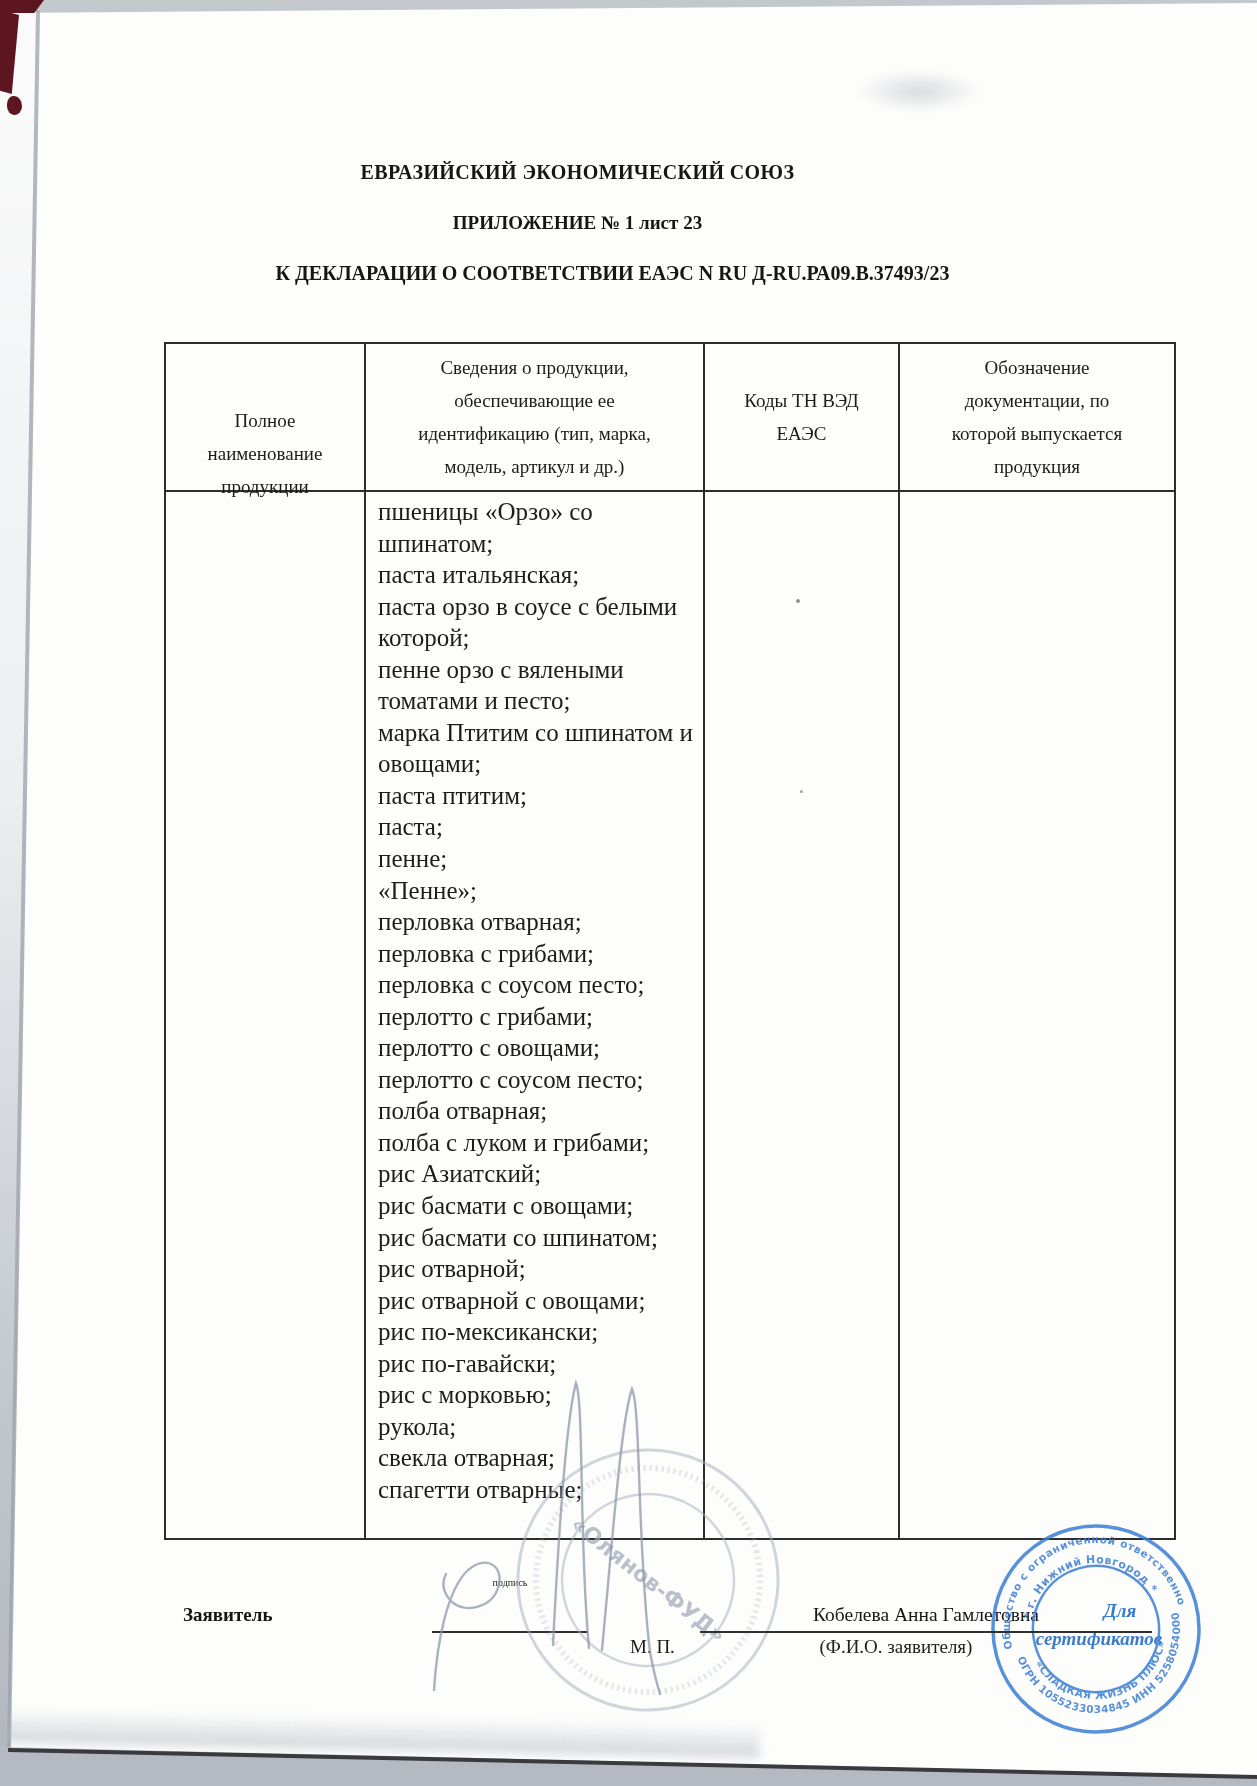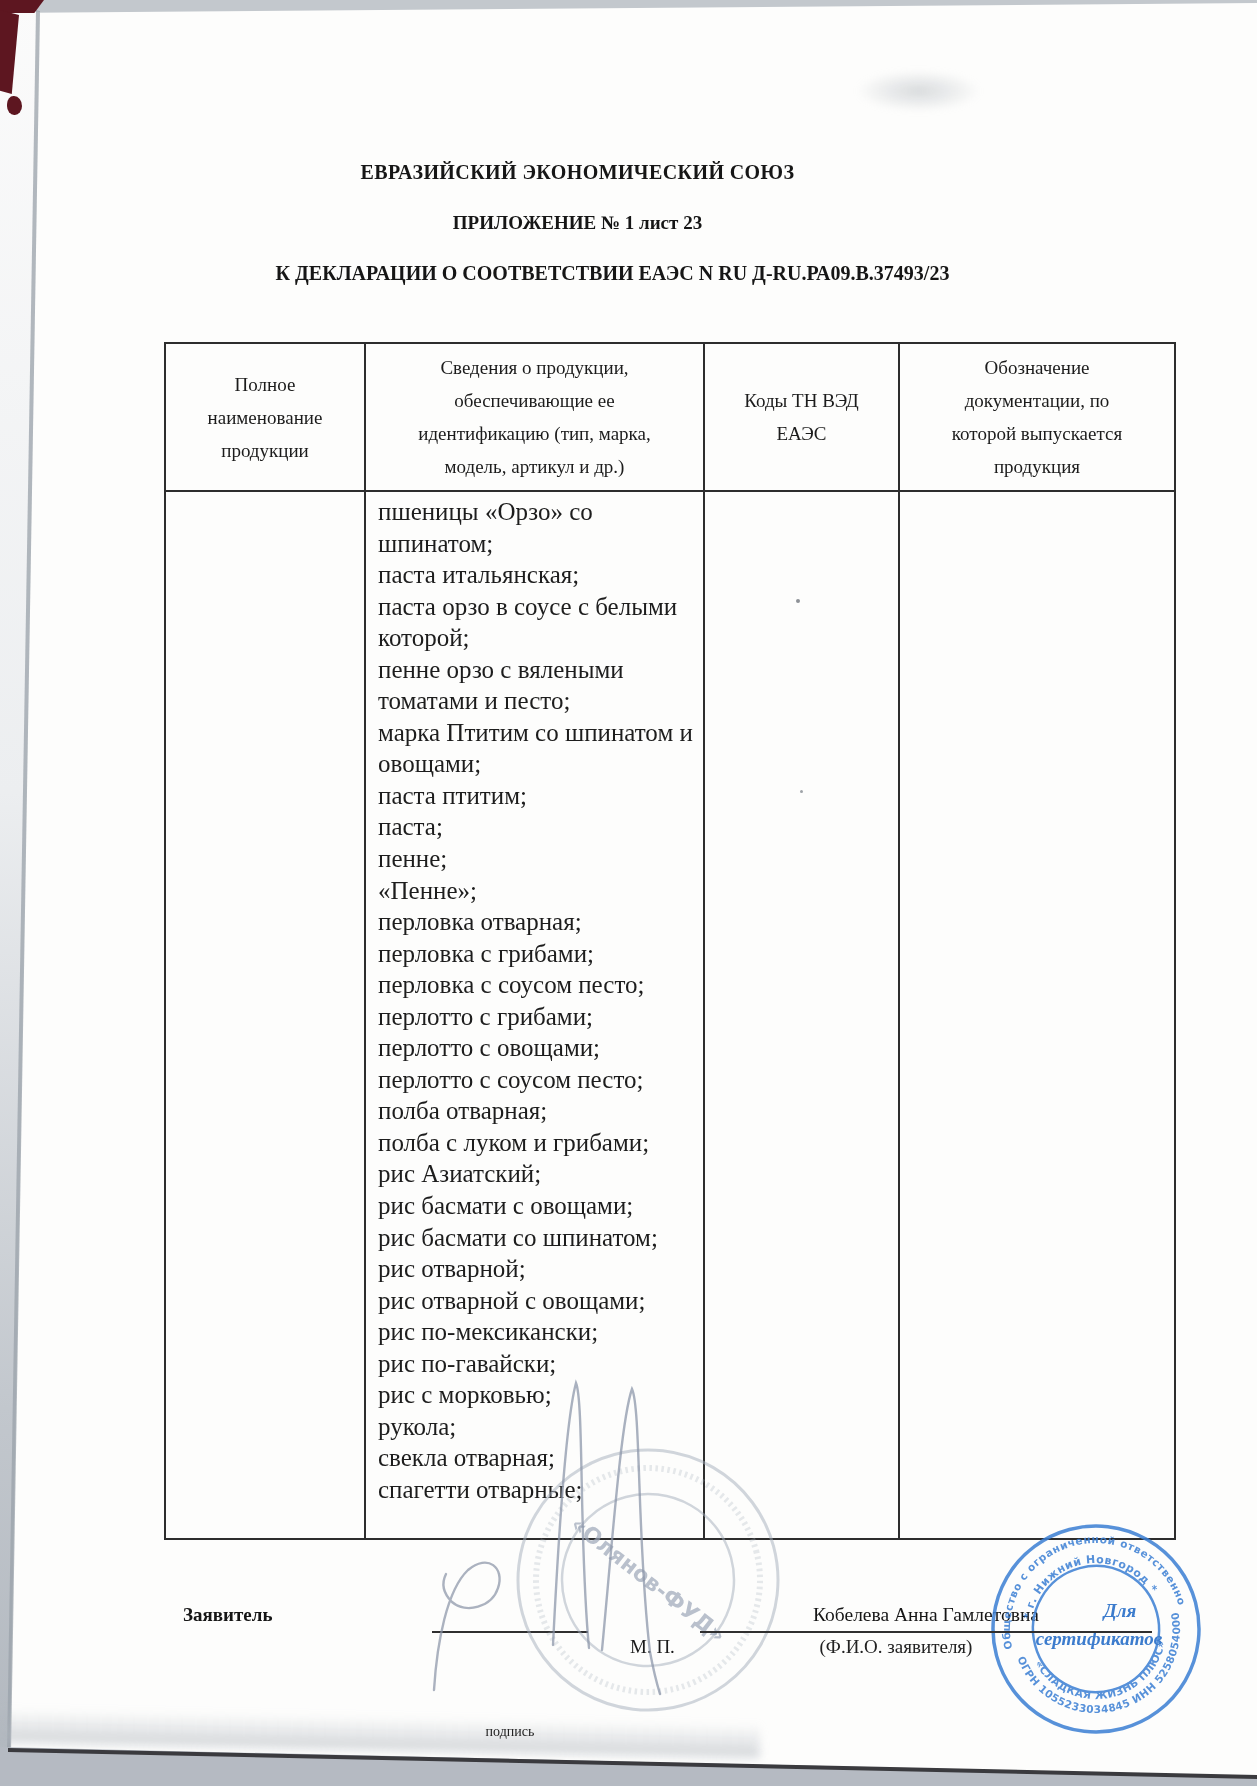--- a/index.html
+++ b/index.html
@@ -38,27 +38,27 @@
   .h1{top:161px;font-size:20px;letter-spacing:.4px;}
   .h2{top:212px;font-size:19px;}
   .h3{top:262px;font-size:20px;margin-left:35px;}
   
   .decl-table{left:164px;top:342px;width:1012px;height:1198px;border:2px solid #2d2d2d;box-sizing:border-box;}
   .vline{position:absolute;top:0;bottom:0;width:2px;background:#2d2d2d;}
   .v1{left:198px;} .v2{left:537px;} .v3{left:732px;}
   .hline{position:absolute;left:0;right:0;top:146px;height:2px;background:#2d2d2d;}
   .hcell{position:absolute;top:0;height:146px;display:flex;align-items:center;justify-content:center;
     text-align:center;font-size:19px;line-height:33px;white-space:pre-line;color:#1c1c1c;}
-  .hc1{left:0;width:198px;} .hc2{left:200px;width:337px;} .hc3{left:539px;width:193px;} .hc4{left:734px;width:274px;}
+  .hc1{left:0;width:198px;margin-top:36px;} .hc2{left:200px;width:337px;} .hc3{left:539px;width:193px;} .hc4{left:734px;width:274px;}
   .product-list{position:absolute;left:212px;top:152px;width:320px;
     font-size:25px;line-height:31.55px;color:#1d1d1d;}
   
   .applicant{left:183px;top:1604px;font-size:19px;font-weight:bold;color:#151515;}
   .sig-line{left:432px;top:1631px;width:156px;height:2px;background:#2f2f2f;}
-  .sig-caption{left:432px;top:1724px;width:156px;text-align:center;font-size:14px;color:#222;}
+  .sig-caption{left:432px;top:1577px;width:156px;text-align:center;font-size:10px;color:#222;}
   .mp{left:630px;top:1636px;font-size:19px;color:#1a1a1a;}
   .fio-name{left:700px;top:1604px;width:452px;text-align:center;font-size:19.5px;color:#161616;}
   .fio-line{left:700px;top:1631px;width:452px;height:2px;background:#2f2f2f;z-index:8;}
   .fio-caption{left:700px;top:1636px;width:392px;text-align:center;font-size:19px;color:#222;}
   .blue-note{color:#3c7ccd;font-style:italic;font-weight:bold;
     font-family:"Liberation Serif",serif;z-index:7;}
   .bn1{left:1058px;top:1600px;width:124px;text-align:center;font-size:19px;}
   .bn2{left:1016px;top:1628px;width:166px;text-align:center;font-size:19px;}
   .stamp-blue{left:985px;top:1518px;z-index:6;}
   .stamp-gray{left:506px;top:1438px;z-index:4;}

